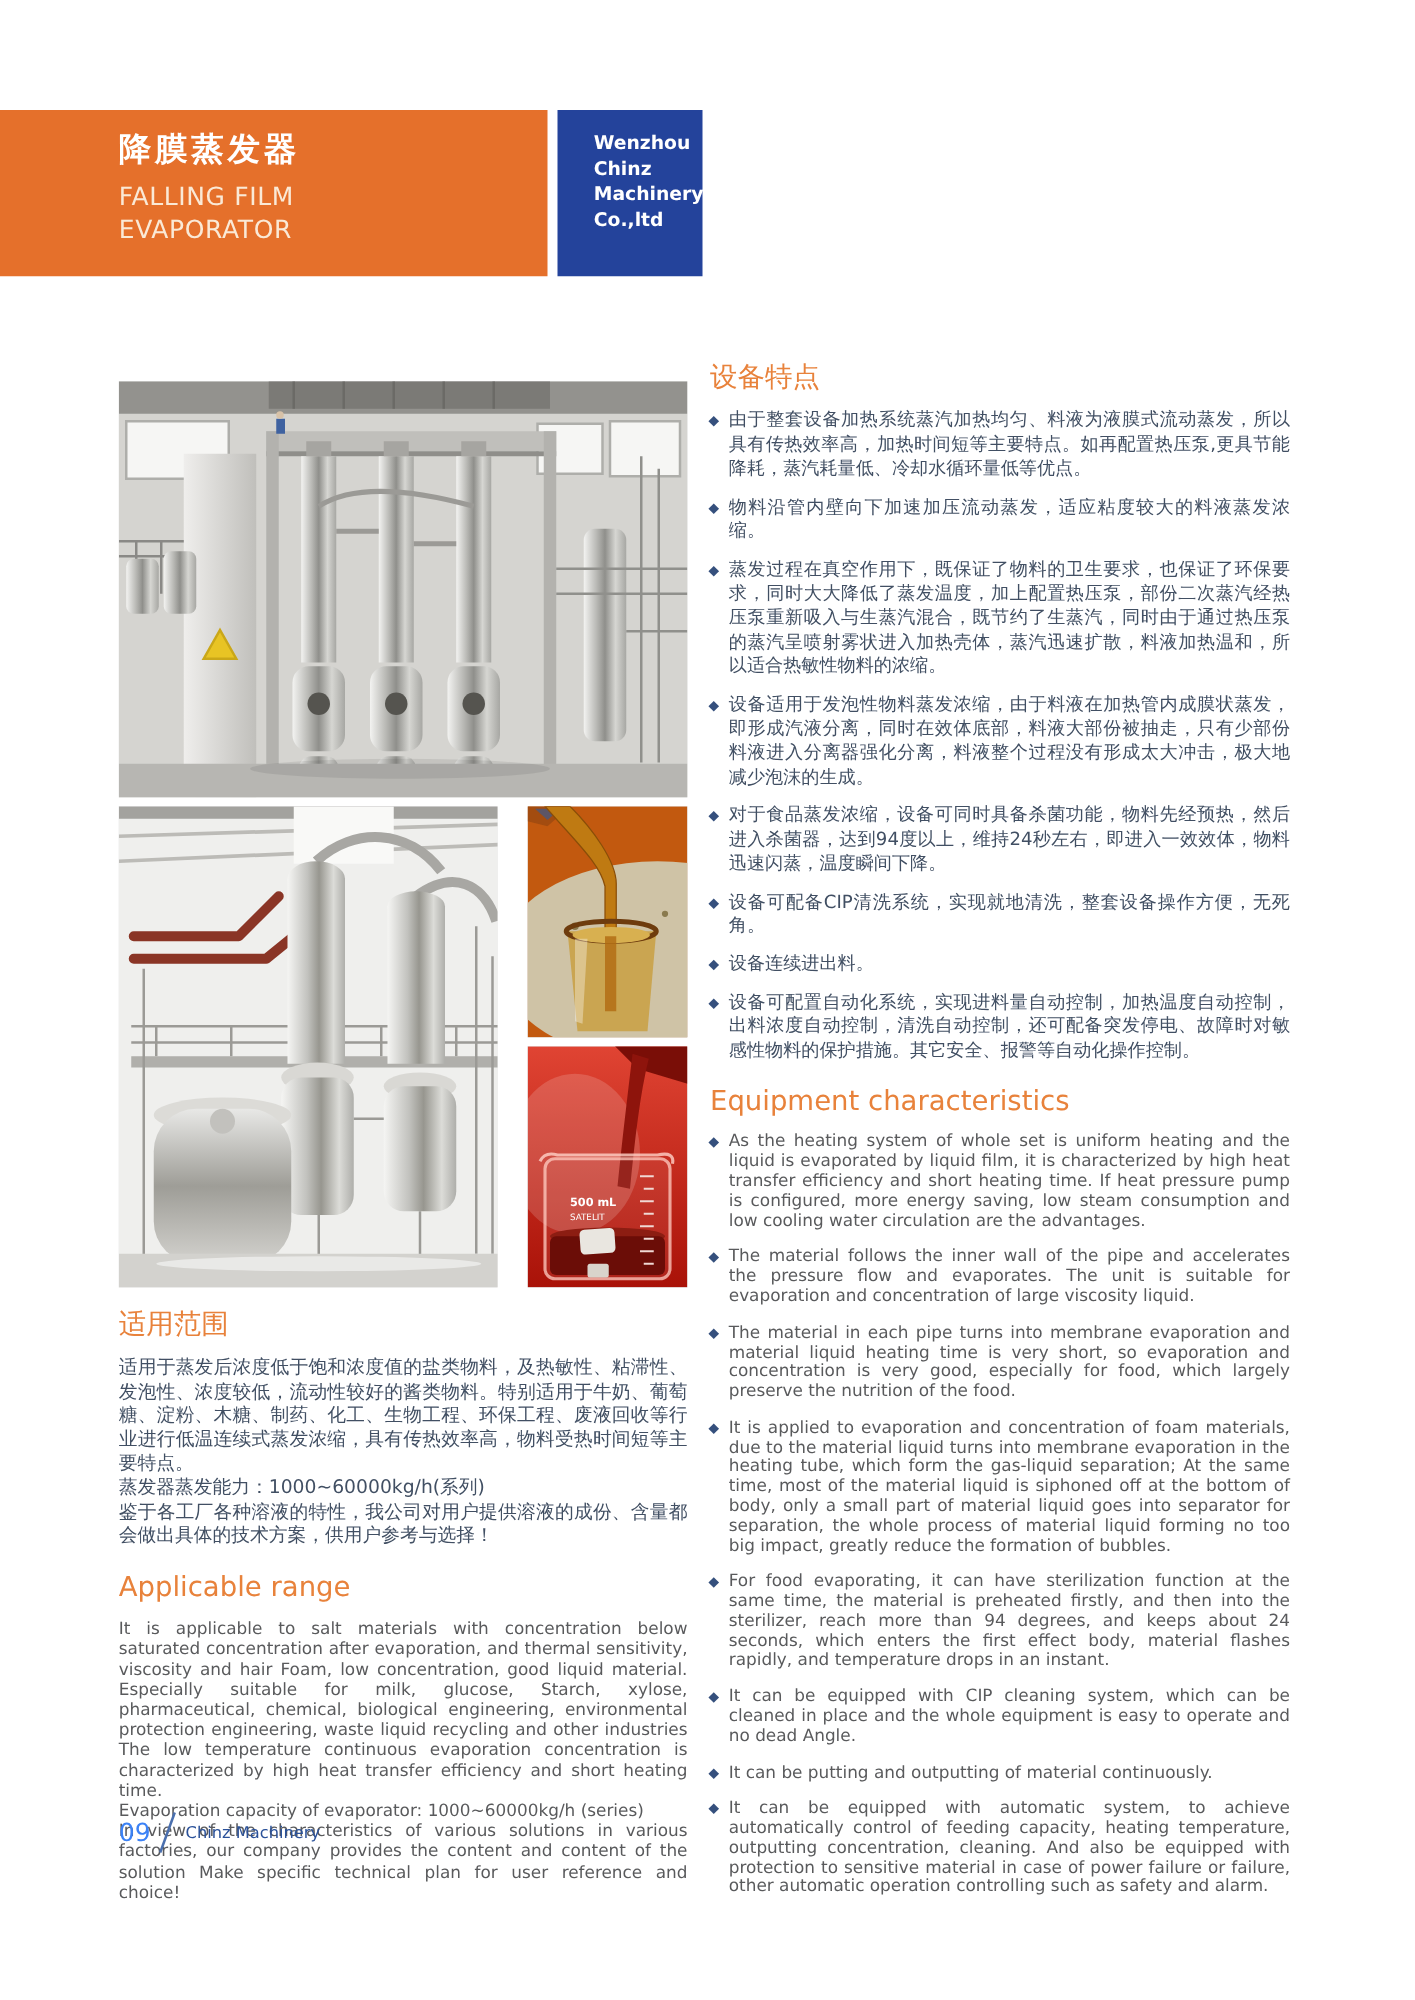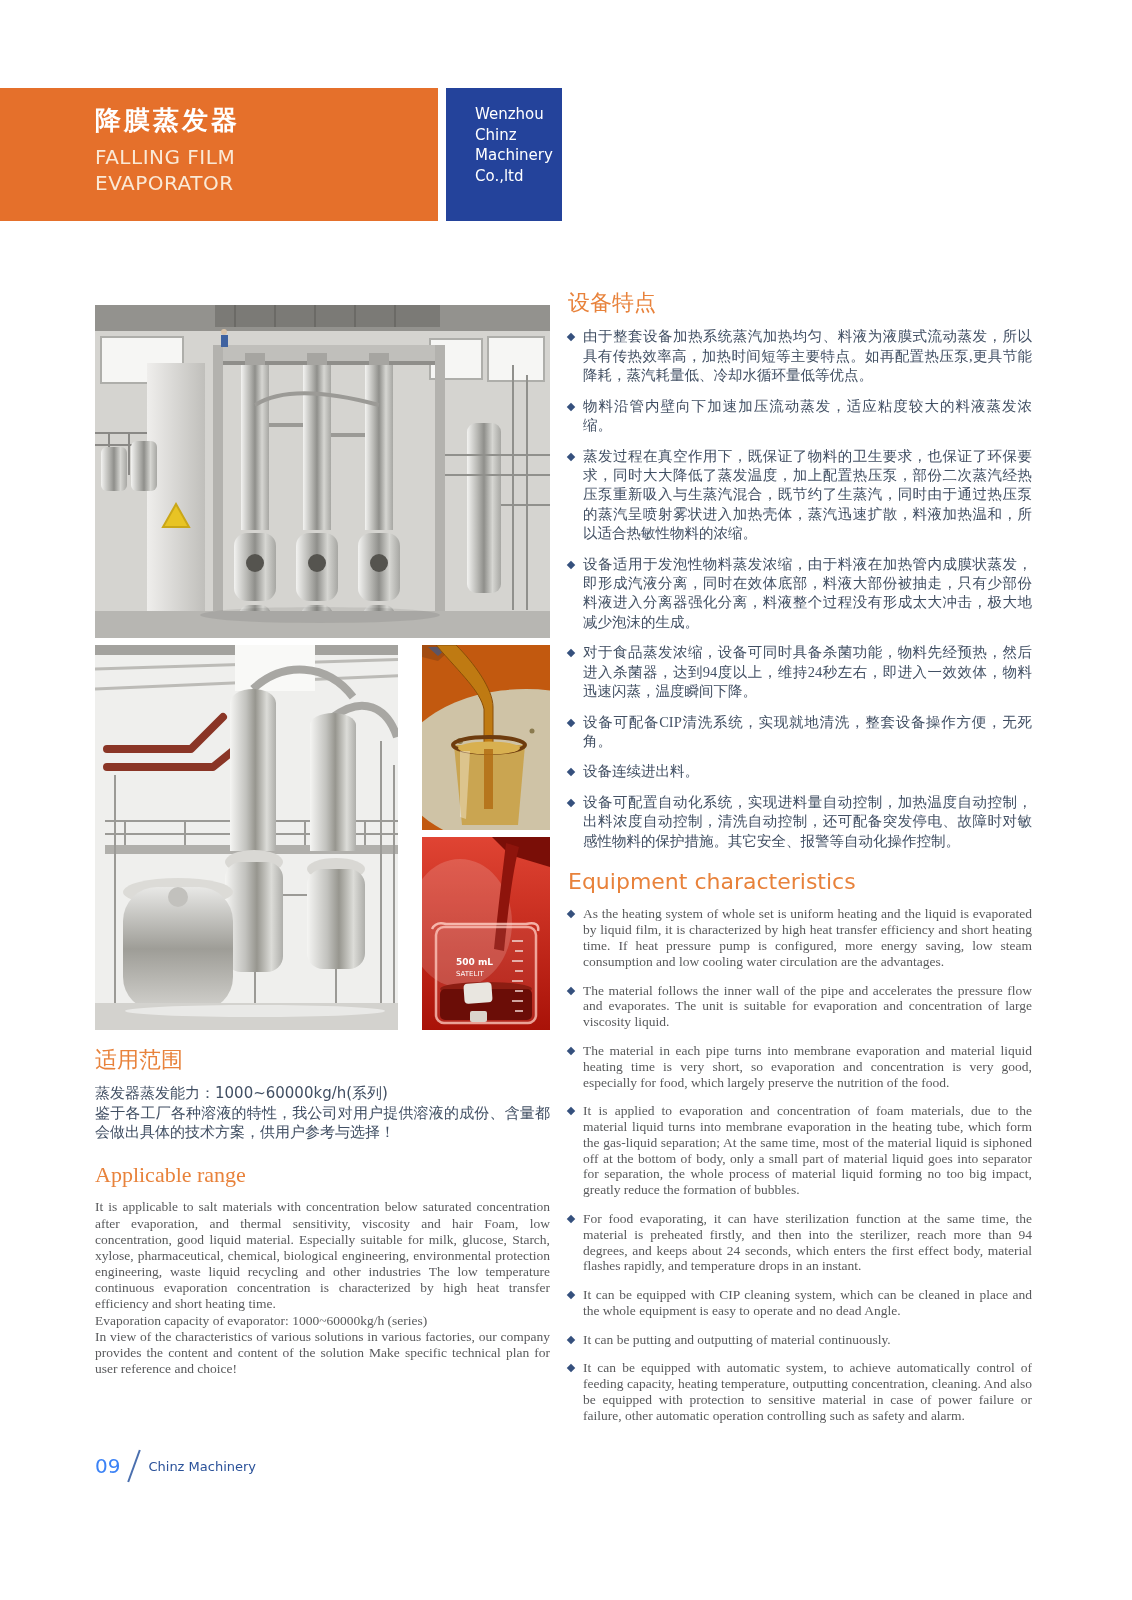--- a/index.html
+++ b/index.html
@@ -11,40 +11,40 @@
   
   .hdr-orange {
     position:absolute; left:0; top:88px; width:438px; height:133px;
     background:#E5702B; color:#fff; box-sizing:border-box; padding:18px 0 0 95px;
   }
   .hdr-title { font-size:26px; font-weight:bold; letter-spacing:3px; line-height:1.1; }
   .hdr-sub { margin-top:9px; font-size:20px; line-height:1.3; color:#FAE9D6; letter-spacing:0.5px; }
   .hdr-blue {
     position:absolute; left:446px; top:88px; width:116px; height:133px;
     background:#24439B; color:#fff; box-sizing:border-box; padding:16px 0 0 29px;
-    font-size:15px; line-height:1.38;
+    font-size:15px; line-height:1.38;font-weight:bold;
   }
   
   .col-left  { position:absolute; left:95px;  top:305px; width:455px; }
   .col-right { position:absolute; left:568px; top:290px; width:464px; }
   
   .photo { display:block; background:#ddd; overflow:hidden; }
   .photo svg { display:block; }
   .photo-row { display:flex; gap:24px; margin-top:7px; }
   .photo-stack { display:flex; flex-direction:column; gap:7px; }
   
   .sec-h { font-size:22px; color:#E8823B; font-weight:500; line-height:1.2; margin:0 0 11px 0; }
   
   .zh-p { margin:0; font-size:15px; line-height:1.28; color:#414F63; text-align:justify; }
   .en-p { margin:0; font-size:13.5px; line-height:1.2; color:#595A5C; text-align:justify; }
   .sec-zh { margin-top:17px; }
-  .sec-en { margin-top:20px;font-family:Liberation Serif, serif; }
+  .sec-en { margin-top:20px; }
   
   .bullets { list-style:none; margin:0; padding:0; }
-  .bullets li { display:flex; gap:9px;font-family:Liberation Serif, serif; }
+  .bullets li { display:flex; gap:9px; }
   .bullets.zh li { margin-bottom:11px; }
   .bullets.en li { margin-bottom:13px; }
   .diamond { flex:none; width:6px; height:6px; background:#35507D; transform:rotate(45deg); margin-top:7px; }
   .bullets.en .diamond { margin-top:5px; }
   .bullets.zh .btext { font-size:14.5px; line-height:1.34; color:#414F63; text-align:justify; }
   .bullets.en .btext { font-size:13.5px; line-height:1.17; color:#595A5C; text-align:justify; }
   .en-head-gap { margin-top:18px; }
   
   .footer { position:absolute; left:95px; top:1449px; display:flex; align-items:center; }
   .pgnum { font-size:20px; color:#3b82f6; line-height:1; }
@@ -279,20 +279,21 @@
           <rect x="48" y="174" width="17" height="11" rx="2" fill="#d9d4cc"></rect>
         </svg>
       </div>
     </div>
   </div>
 
   <div class="sec-zh">
     <h2 class="sec-h">适用范围</h2>
     <div>
 
+    <p class="zh-p">适用于蒸发后浓度低于饱和浓度值的盐类物料，及热敏性、粘滞性、发泡性、浓度较低，流动性较好的酱类物料。特别适用于牛奶、葡萄糖、淀粉、木糖、制药、化工、生物工程、环保工程、废液回收等行业进行低温连续式蒸发浓缩，具有传热效率高，物料受热时间短等主要特点。</p>
         <p class="zh-p">蒸发器蒸发能力：1000~60000kg/h(系列)</p>
         <p class="zh-p">鉴于各工厂各种溶液的特性，我公司对用户提供溶液的成份、含量都会做出具体的技术方案，供用户参考与选择！</p>
       </div>
   </div>
 
   <div class="sec-en">
     <h2 class="sec-h">Applicable range</h2>
     <div>
 
     <p class="en-p">It is applicable to salt materials with concentration below saturated concentration after evaporation, and thermal sensitivity, viscosity and hair Foam, low concentration, good liquid material. Especially suitable for milk, glucose, Starch, xylose, pharmaceutical, chemical, biological engineering, environmental protection engineering, waste liquid recycling and other industries The low temperature continuous evaporation concentration is characterized by high heat transfer efficiency and short heating time.</p>

